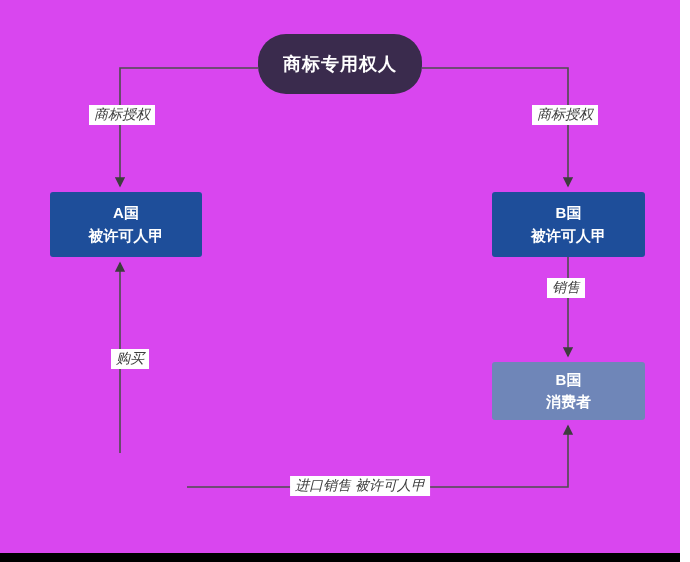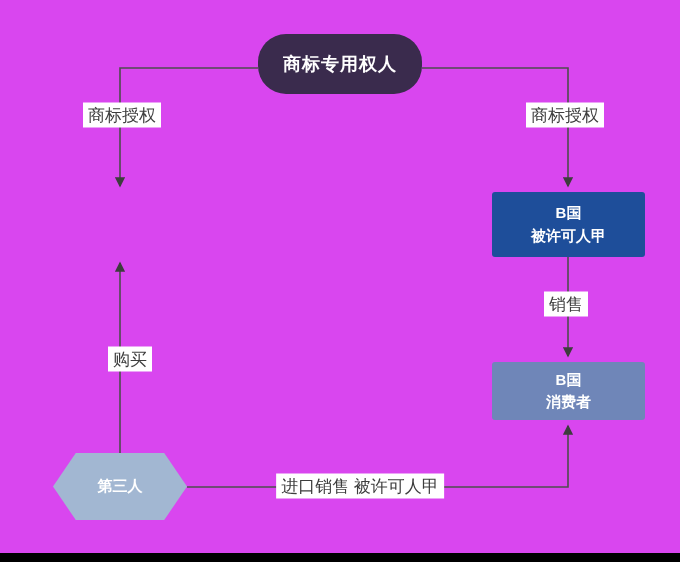--- a/index.html
+++ b/index.html
@@ -59,27 +59,28 @@
     width: 134px; height: 67px;
     background: #a2b7d2;
     clip-path: polygon(0 50%, 17% 0, 83% 0, 100% 50%, 83% 100%, 17% 100%);
     font-size: 15px;
   }
   .edge-label {
     position: absolute;
     transform: translate(-50%, -50%);
     background: #ffffff;
     color: #3d3d3d;
-    font-size: 17px;
+    font-size: 14px;
     padding: 1px 5px;
     white-space: nowrap;
+    font-style: italic;
   }
   .lbl-auth-left  { left: 122px; top: 115px; }
   .lbl-auth-right { left: 565px; top: 115px; }
-  .lbl-sale       { left: 566px; top: 304px; }
+  .lbl-sale       { left: 566px; top: 288px; }
   .lbl-purchase   { left: 130px; top: 359px; }
   .lbl-import     { left: 360px; top: 486px; }
   .bottom-bar {
     position: absolute;
     left: 0; bottom: 0;
     width: 690px; height: 9px;
     background: #000000;
   }
 </style>
 </head>
@@ -102,34 +103,35 @@
 
     <path d="M120,453 L120,263" fill="none" stroke="#4d4d4d" stroke-width="1.6" marker-end="url(#arrow)"></path>
 
     <path d="M187,487 L568,487 L568,426" fill="none" stroke="#4d4d4d" stroke-width="1.6" marker-end="url(#arrow)"></path>
   </svg>
 
   <div class="node node-owner">
     <span>商标专用权人</span>
   </div>
 
+  <div class="node node-rect node-licensee-a">
+    <span>A国</span>
+    <span>被许可人甲</span>
+  </div>
 
   <div class="node node-rect node-licensee-b">
     <span>B国</span>
     <span>被许可人甲</span>
   </div>
 
   <div class="node node-rect node-consumer-b">
     <span>B国</span>
     <span>消费者</span>
   </div>
 
-  <div class="node node-third-party">
-    <span>第三人</span>
-  </div>
 
   <div class="edge-label lbl-auth-left">商标授权</div>
   <div class="edge-label lbl-auth-right">商标授权</div>
   <div class="edge-label lbl-sale">销售</div>
   <div class="edge-label lbl-purchase">购买</div>
   <div class="edge-label lbl-import">进口销售 被许可人甲</div>
 
   <div class="bottom-bar"></div>
 
 </div>

